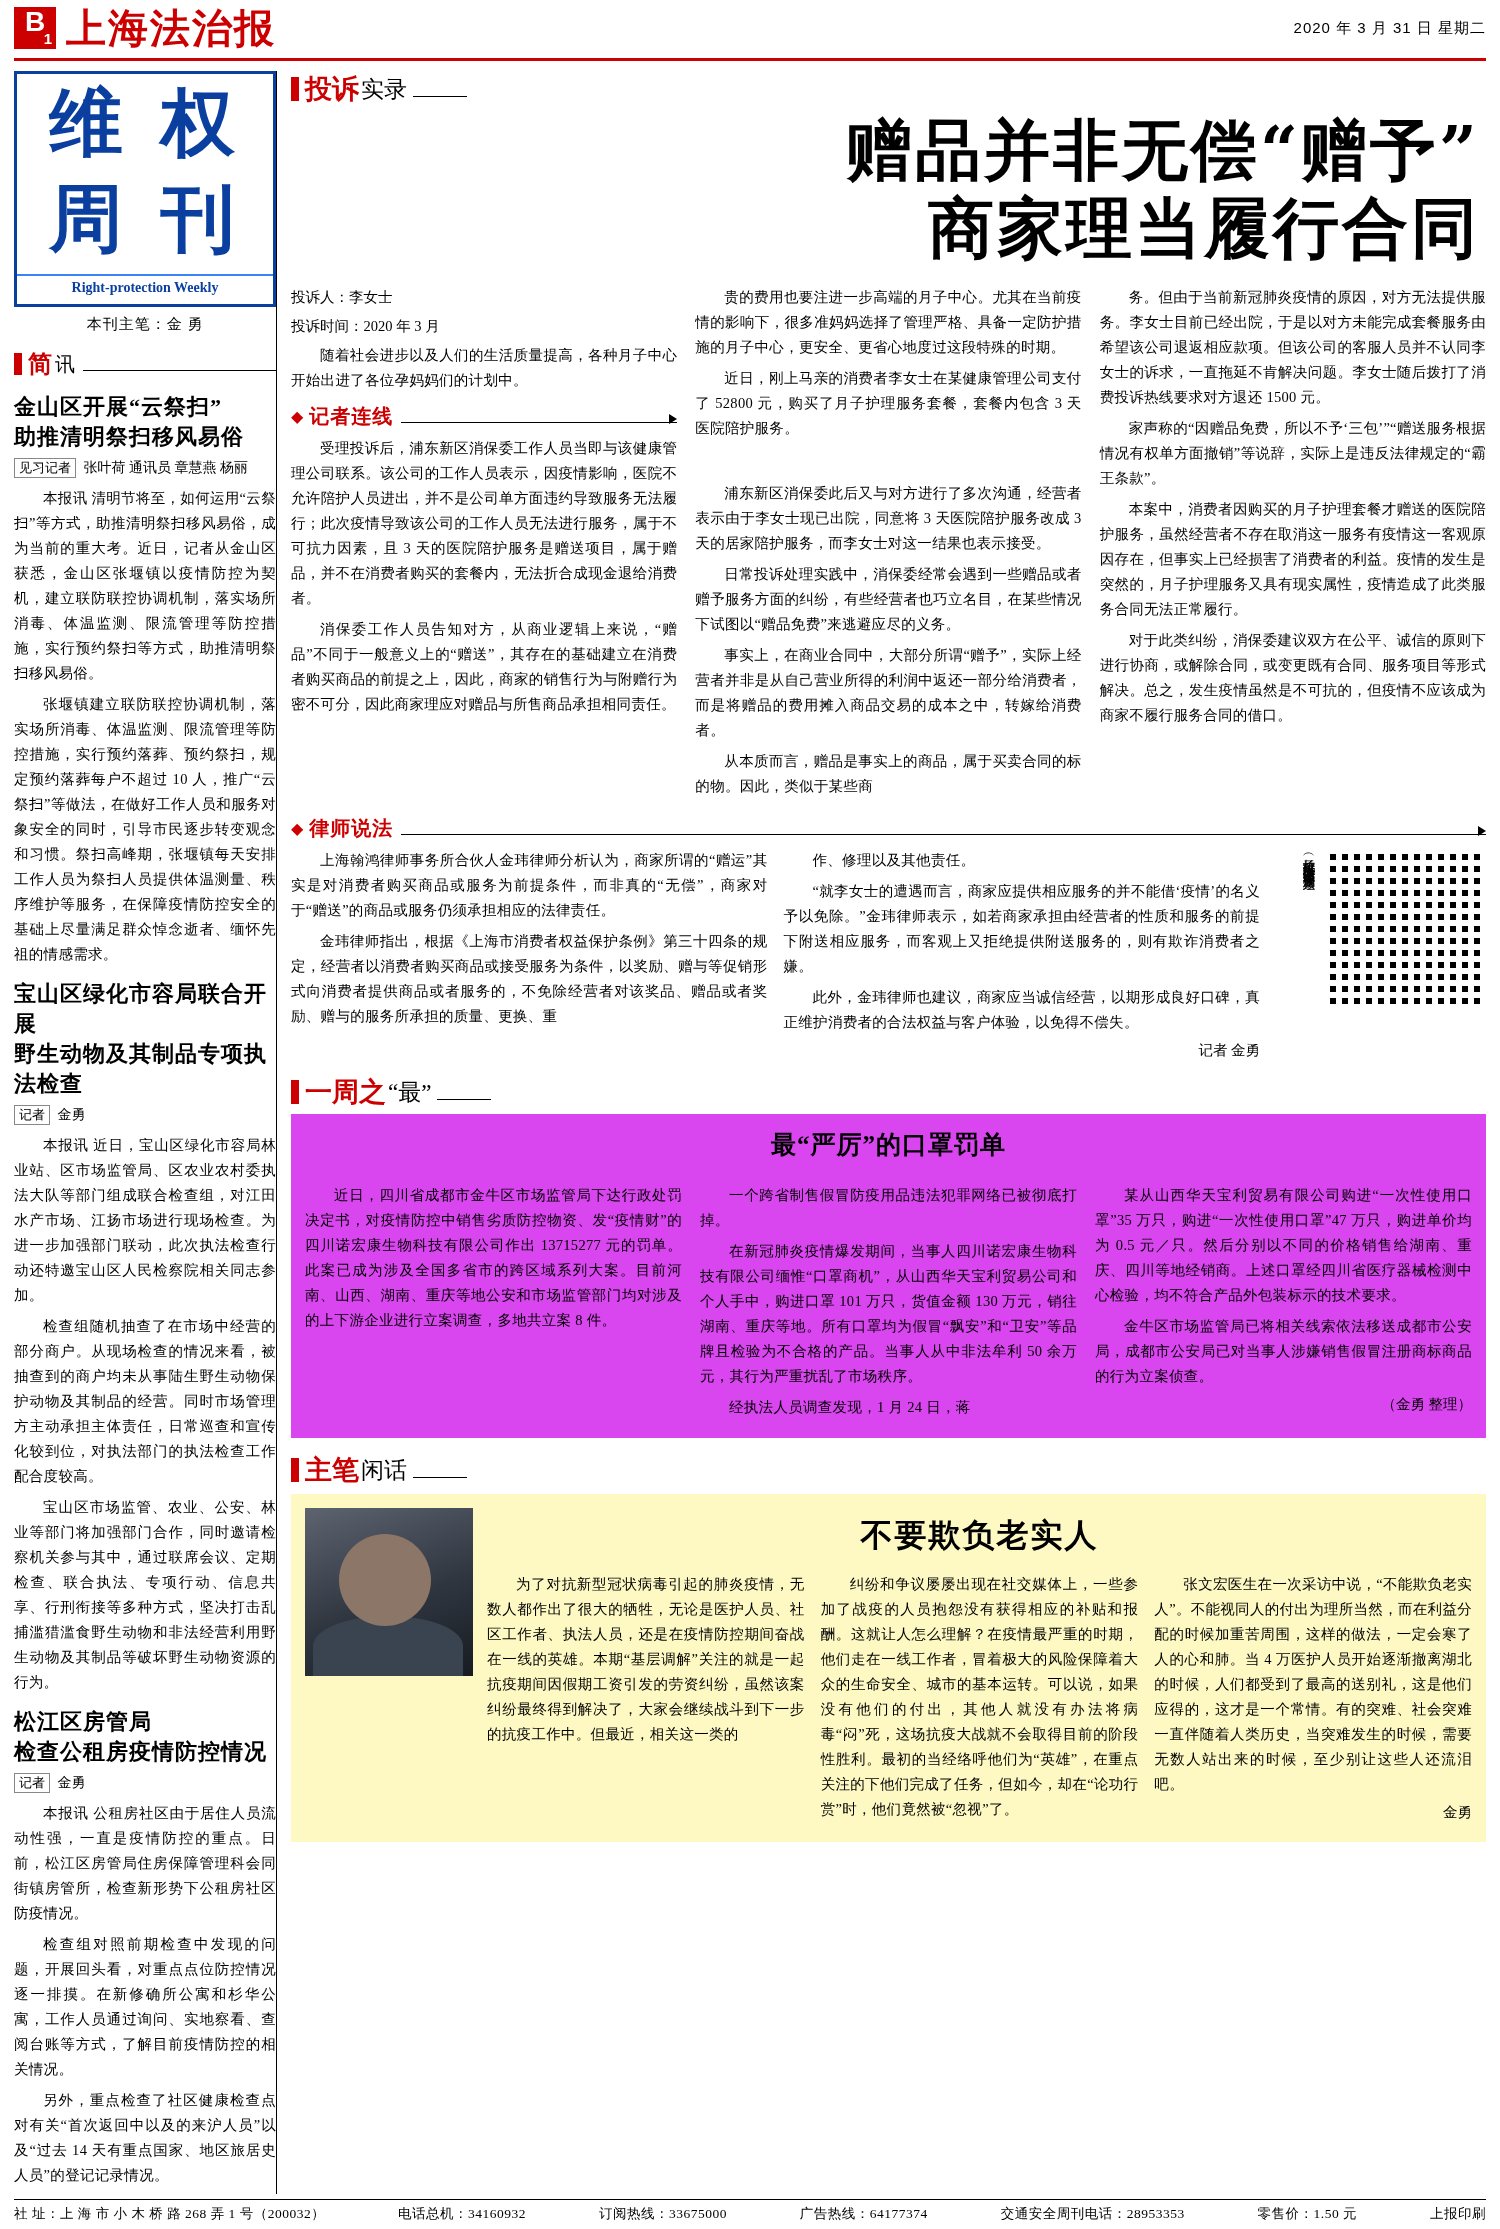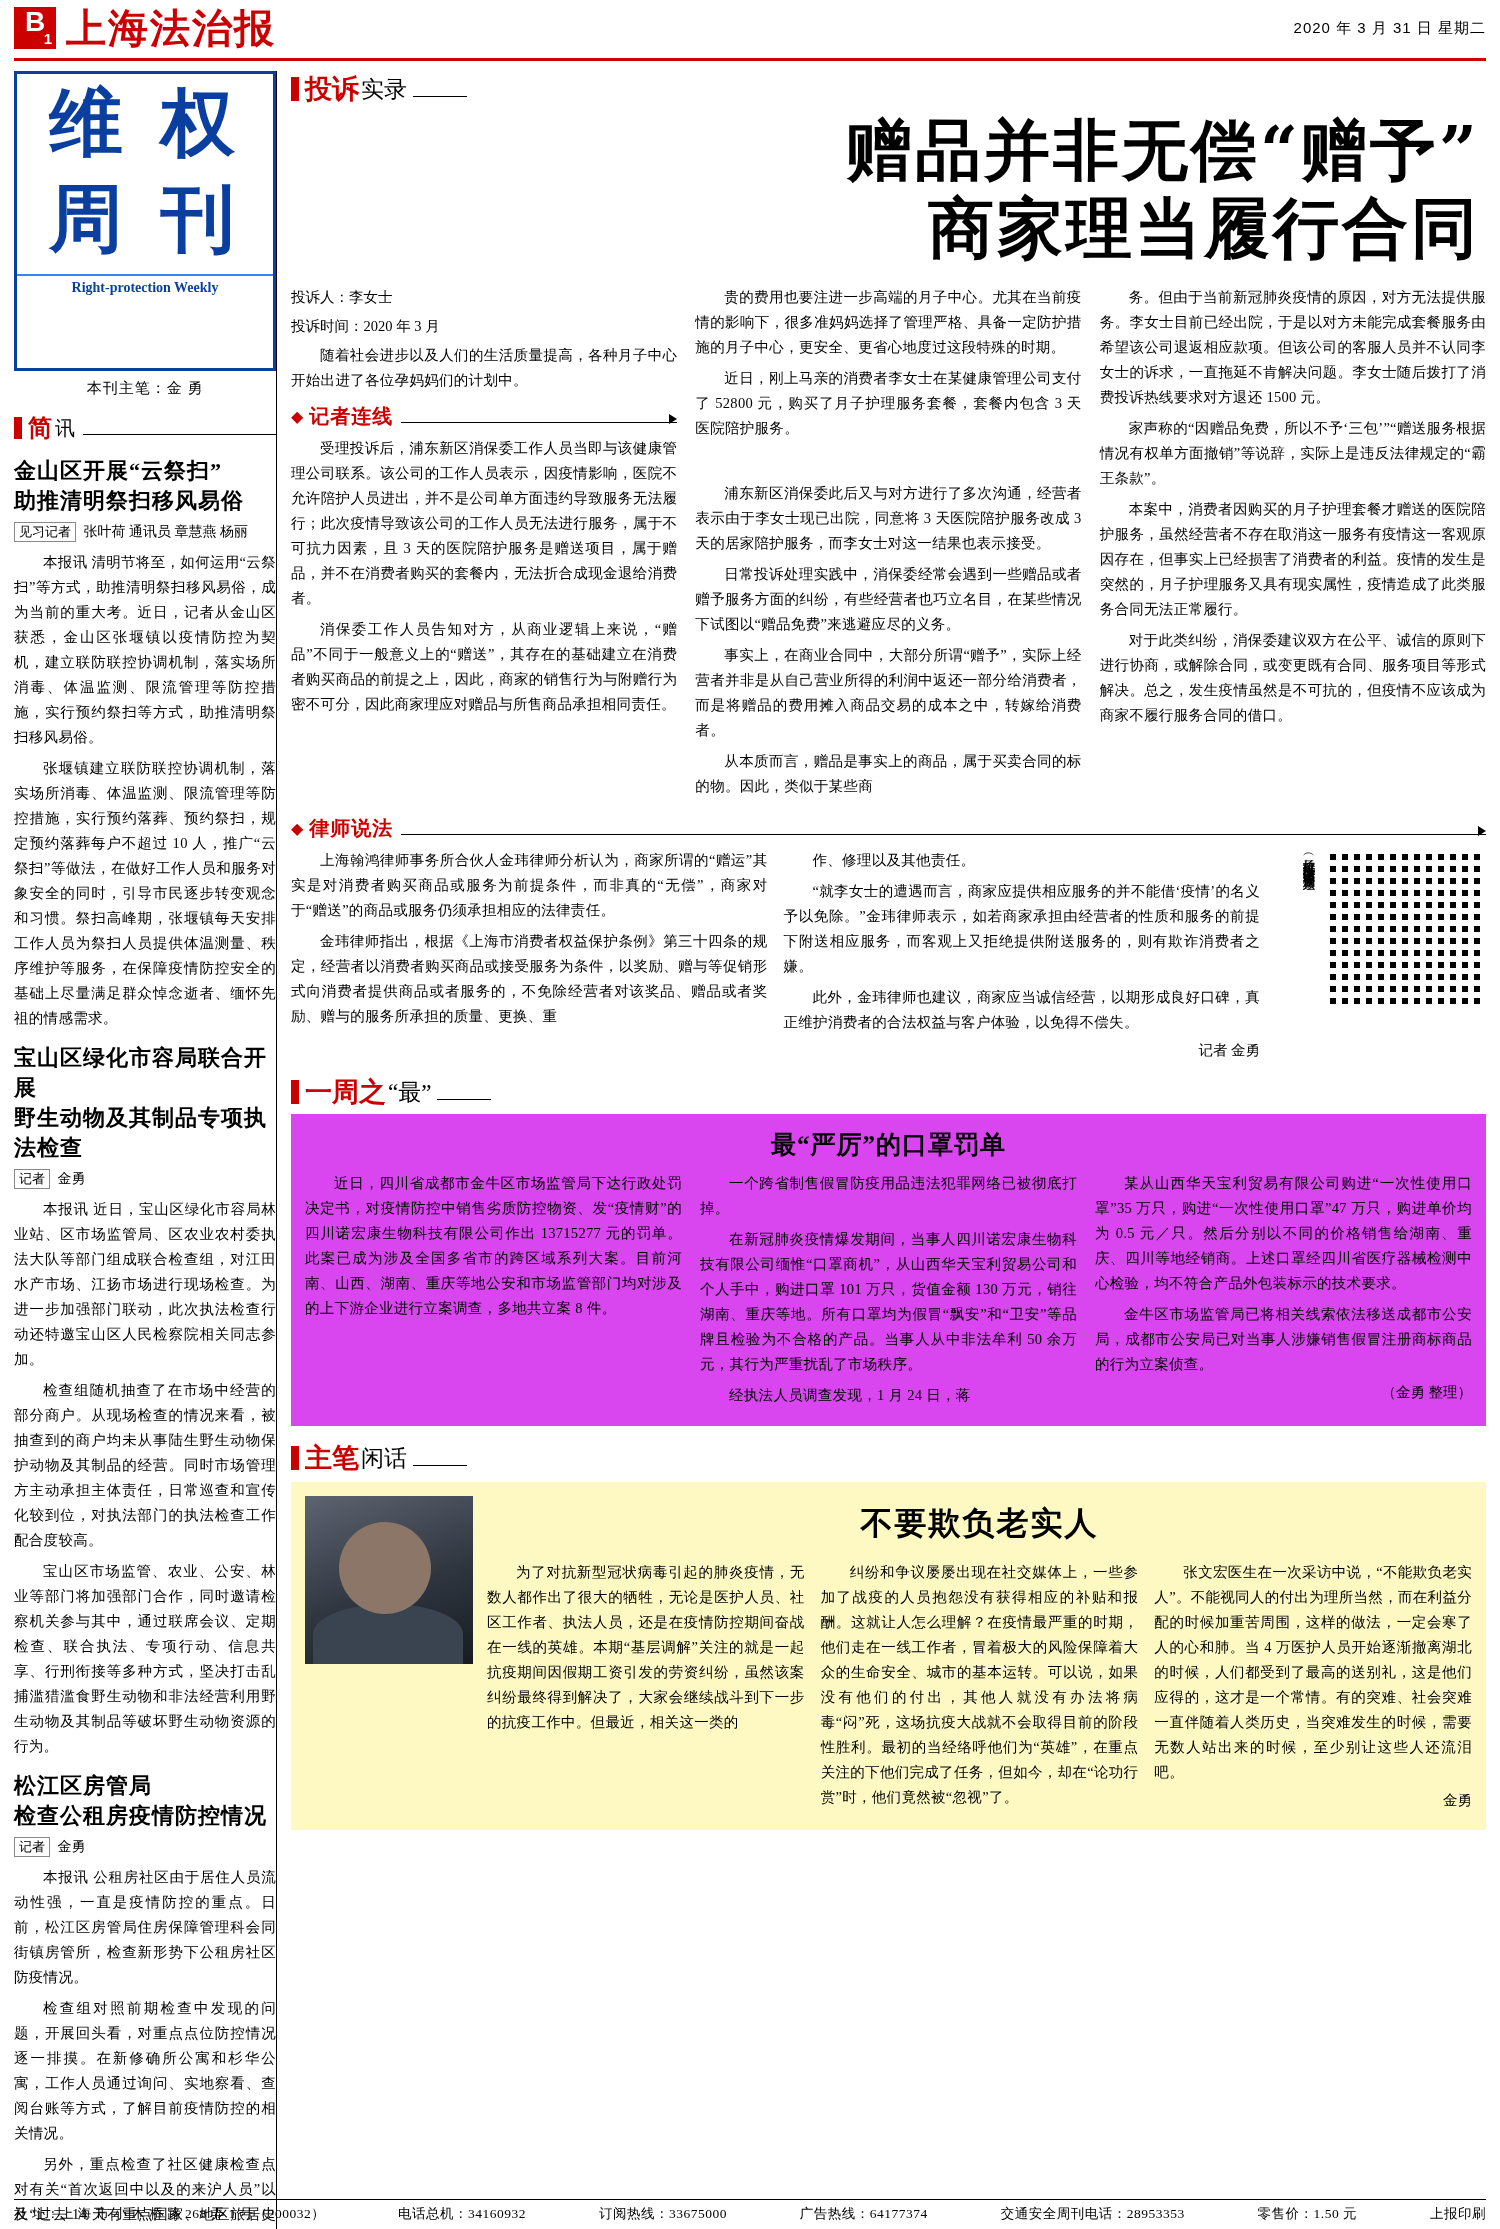--- a/index.html
+++ b/index.html
@@ -13,21 +13,21 @@
   .bnum .n{position:absolute;right:4px;bottom:2px;font-size:15px;}
   .paper-title{color:#c00;font-weight:bold;font-size:40px;letter-spacing:2px;margin-left:10px;font-family:"DejaVu Serif",serif;}
   .masthead-date{margin-left:auto;font-size:15px;font-family:"Liberation Sans",sans-serif;letter-spacing:1px;}
 
   
   .body{display:flex;gap:0;margin-top:10px;}
   .col-left{width:262px;flex:0 0 262px;}
   .col-right{flex:1;padding-left:14px;border-left:1px solid #000;}
 
   
-  .logo-box{border:3px solid #0a3fa0;height:300px;position:relative;background:#fff;box-sizing:border-box;}
+  .logo-box{border:3px solid #0a3fa0;height:236px;position:relative;background:#fff;box-sizing:border-box;}
   .logo-box .wq{color:#0a3fa0;font-weight:bold;font-size:74px;text-align:center;line-height:96px;letter-spacing:6px;font-family:"DejaVu Serif",serif;}
   .logo-box .zk{color:#0a3fa0;font-weight:bold;font-size:74px;text-align:center;line-height:96px;letter-spacing:6px;font-family:"DejaVu Serif",serif;}
   .logo-en{border-top:2px solid #3b82f6;margin-top:8px;text-align:center;color:#0a3fa0;font-family:"Liberation Serif",serif;font-size:14px;padding-top:4px;font-weight:bold;}
   .logo-editor{text-align:center;font-size:15px;margin-top:8px;letter-spacing:1px;}
 
   
   .sec-head{display:flex;align-items:center;margin:14px 0 6px 0;}
   .sec-head .mark{width:8px;height:22px;background:#c00;margin-right:6px;}
   .sec-head .t1{color:#c00;font-size:24px;font-weight:bold;letter-spacing:1px;}
   .sec-head .t2{font-size:20px;margin-left:2px;}
@@ -64,21 +64,21 @@
      repeating-linear-gradient(90deg,#000 0 6px,#fff 6px 12px),
      repeating-linear-gradient(0deg,#000 0 6px,#fff 6px 12px);
      background-blend-mode:screen;border:6px solid #fff;outline:1px solid #fff;}
   .qr-text{writing-mode:vertical-rl;font-size:12.5px;line-height:18px;letter-spacing:1px;}
   .sign{text-align:right;font-size:14.5px;margin-top:6px;}
 
   
   .zbox{background:#d946ef;padding:12px 14px;margin-top:4px;}
   .zhead{text-align:center;font-size:25px;font-weight:bold;margin:2px 0 10px 0;letter-spacing:1px;}
   .z-cols{display:flex;gap:18px;}
-  .z-cols .zc{flex:1;}
+  .z-cols .zc{flex:1;margin-top:12px;}
 
   
   .talk-box{background:#fef9c3;padding:14px;margin-top:6px;display:flex;gap:14px;}
   .photo{width:168px;height:168px;flex:0 0 168px;background:linear-gradient(160deg,#5d6470,#2f3640 55%,#181c22);position:relative;overflow:hidden;}
   .photo:after{content:"";position:absolute;left:34px;top:26px;width:92px;height:92px;border-radius:50%;background:#8b7668;}
   .photo:before{content:"";position:absolute;left:8px;bottom:0;width:150px;height:60px;background:#3a4350;border-radius:50% 50% 0 0;}
   .talk-title{text-align:center;font-size:32px;font-weight:bold;letter-spacing:2px;margin:6px 0 14px 0;}
   .talk-cols{display:flex;gap:16px;}
   .talk-cols .tcc{flex:1;}
 

